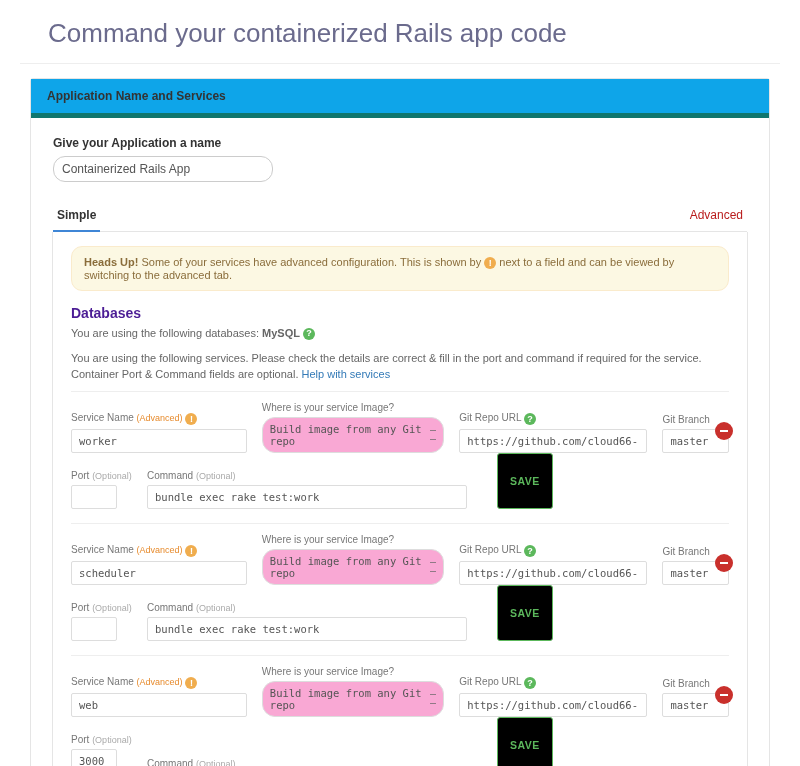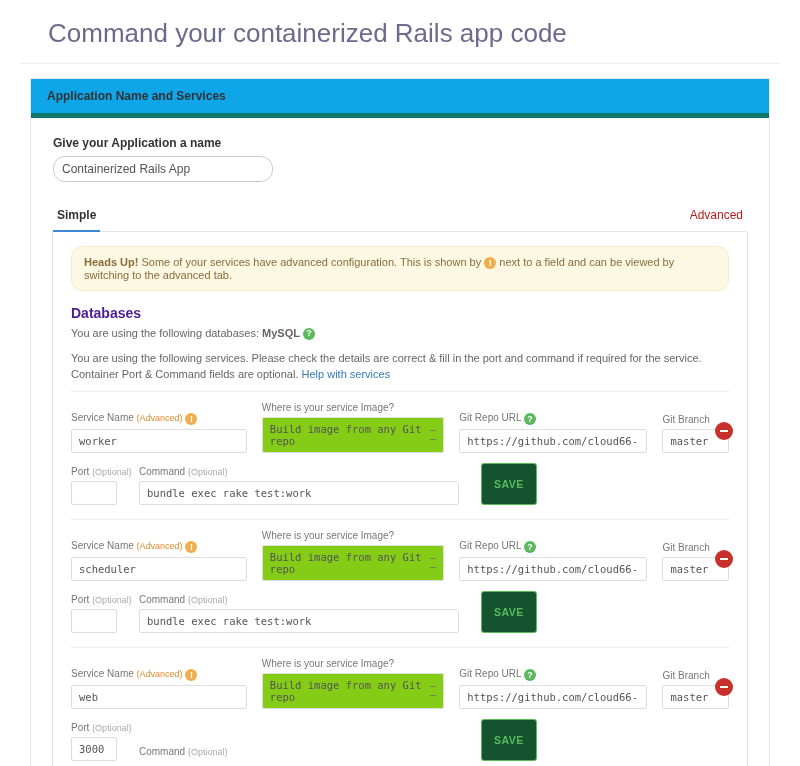--- a/index.html
+++ b/index.html
@@ -148,50 +148,50 @@
       border: 1px solid #ddd;
       border-radius: 2px;
       padding: 5px 7px;
       font-family: Menlo, Monaco, Consolas, monospace;
       font-size: 10.5px;
       color: #555;
       width: 100%;
     }
     .svc-select {
       border: 1px solid #ddd;
-      border-radius: 2px;
+      border-radius: 13px;
       padding: 5px 7px;
       font-family: Menlo, Monaco, Consolas, monospace;
       font-size: 10.5px;
       color: #555;
       width: 100%;
-      background: #84cc16;
+      background: #f9a8d4;
       position: relative;
     }
     .sel-wrap { position: relative; }
     .sel-wrap::after {
       content: "";
       position: absolute;
       right: 8px; top: 50%;
       transform: translateY(-50%);
       width: 6px; height: 10px;
       background:
         linear-gradient(#666,#666) 0 0/6px 1px no-repeat,
         linear-gradient(#666,#666) 0 100%/6px 1px no-repeat;
       opacity: .7;
     }
-    .svc-row2 { display: flex; gap: 22px; margin-top: 10px; align-items: flex-end; }
+    .svc-row2 { display: flex; gap: 30px; align-items: flex-end; }
     .col-port { width: 46px; }
     .col-cmd { width: 320px; }
     .save-btn {
       border: 1px solid #5cb85c;
       color: #5cb85c;
-      background: #14532d;
+      background: #000000;
       border-radius: 3px;
-      padding: 14px 12px;
+      padding: 21px 12px;
       font-size: 10.5px;
       font-weight: 600;
       letter-spacing: .5px;
       cursor: pointer;
     }
     .remove-btn {
       position: absolute;
       right: -4px; top: 30px;
       width: 18px; height: 18px;
       background: #c9302c;

